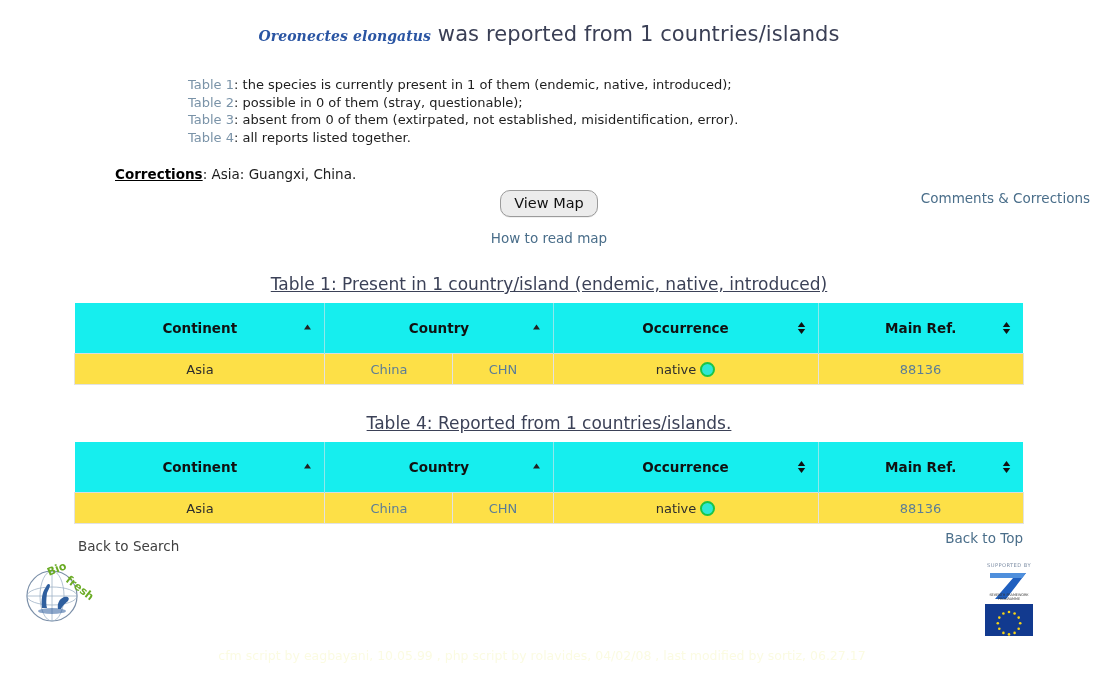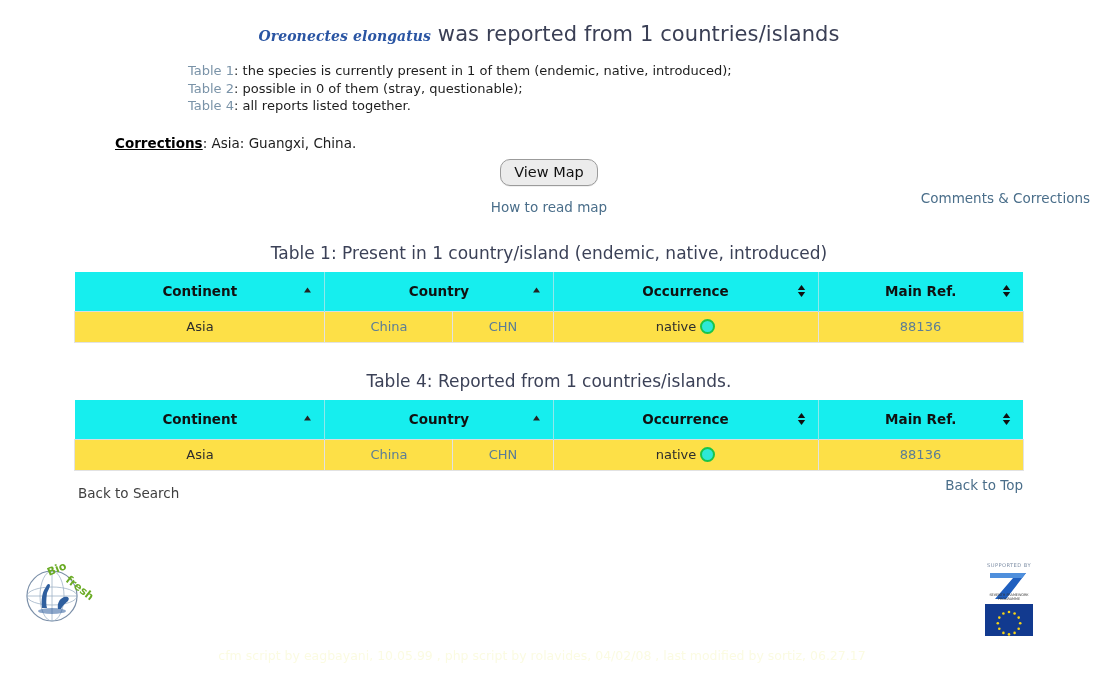--- a/index.html
+++ b/index.html
@@ -29,21 +29,21 @@
   .page-title .sciname {
     font-style: italic;
     font-weight: bold;
     font-family: "DejaVu Serif", "Liberation Serif", serif;
     color: #2a55a3;
     font-size: 14px;
   }
 
   
   .intro {
-    margin: 16px 0 0 188px;
+    margin: 30px 0 0 188px;
     line-height: 17.5px;
     font-size: 13px;
     color: #1d1d1d;
   }
   .intro .tlabel {
     color: #7a93a8;
   }
   .intro .row { white-space: nowrap; }
 
   
@@ -94,37 +94,38 @@
     cursor: pointer;
   }
 
   
   .table-caption {
     text-align: center;
     font-size: 17px;
     color: #3b4157;
     margin-top: 28px;
     margin-bottom: 9px;
+    text-decoration: underline;
   }
   .data-table {
     width: 948px;
     margin: 0 auto;
     border-collapse: collapse;
     table-layout: fixed;
   }
   .data-table th {
     background: #16EEEE;
     color: #111;
     font-size: 13.5px;
     font-weight: bold;
-    height: 39px;
+    height: 26px;
     border-left: 1px solid #8fe9ea;
     border-right: 1px solid #8fe9ea;
     position: relative;
-    padding: 0;
+    padding: 12px;
   }
   .data-table th:first-child { border-left: none; }
   .data-table th:last-child { border-right: none; }
   .th-inner {
     display: block;
     text-align: center;
     padding: 0 22px;
   }
   .sort-ico {
     position: absolute;
@@ -271,20 +272,23 @@
 <h1 class="page-title">
   <span class="sciname">Oreonectes elongatus</span><span> was reported from 1 countries/islands</span>
 </h1>
 
 <div class="intro">
   <div class="row">
     <span class="tlabel">Table 1</span><span>: the species is currently present in 1 of them (endemic, native, introduced);</span>
   </div>
   <div class="row">
     <span class="tlabel">Table 2</span><span>: possible in 0 of them (stray, questionable);</span>
+  </div>
+  <div class="row">
+    <span class="tlabel">Table 3</span><span>: absent from 0 of them (extirpated, not established, misidentification, error).</span>
   </div>
   <div class="row">
     <span class="tlabel">Table 4</span><span>: all reports listed together.</span>
   </div>
 </div>
 
 <div class="distribution">
   <span class="dlabel">Corrections</span><span>: Asia: Guangxi, China.</span>
 </div>
 

